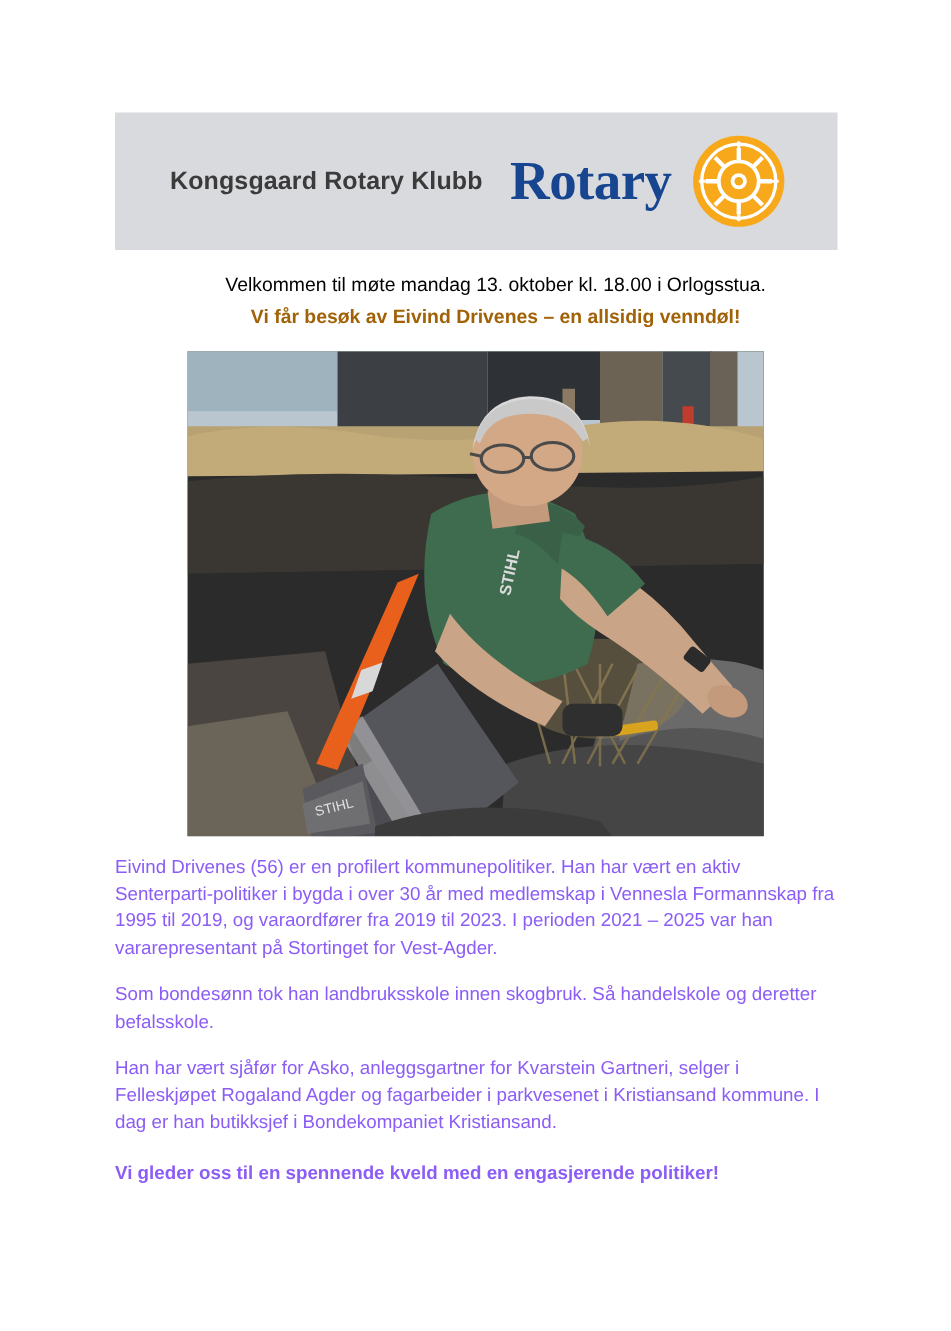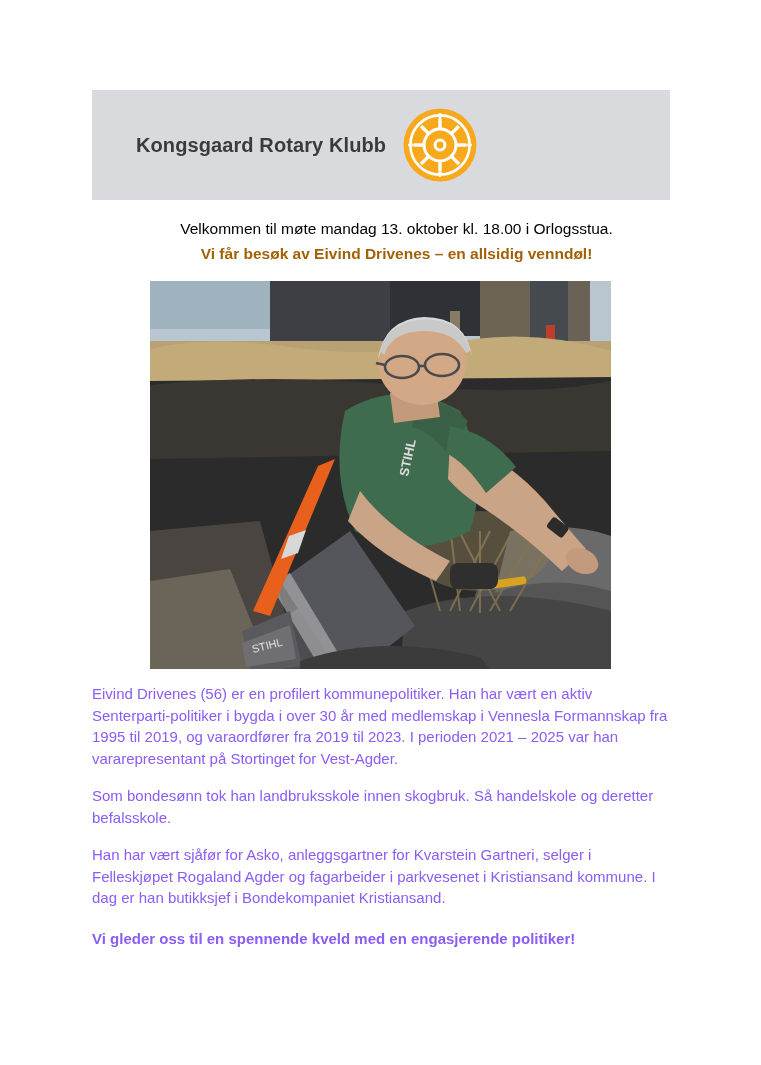--- a/index.html
+++ b/index.html
@@ -107,20 +107,21 @@
     margin-top: 19px;
   }
 </style>
 </head>
 <body>
 
 <div class="page">
 
   <div class="banner">
     <div class="banner-club">Kongsgaard Rotary Klubb</div>
+    <div class="banner-rotary-wordmark">Rotary</div>
     <span class="rotary-wheel">
       <svg viewBox="0 0 100 100" width="76" height="76" aria-hidden="true">
         <circle cx="50" cy="50" r="48" fill="#f7a81b"></circle>
         <circle cx="50" cy="50" r="39" fill="none" stroke="#ffffff" stroke-width="3.5"></circle>
         <circle cx="50" cy="50" r="21" fill="none" stroke="#ffffff" stroke-width="4"></circle>
         <circle cx="50" cy="50" r="8.5" fill="#ffffff"></circle>
         <circle cx="50" cy="50" r="4.5" fill="#f7a81b"></circle>
         <g stroke="#ffffff" stroke-width="4.5">
           <line x1="50" y1="29" x2="50" y2="15"></line>
           <line x1="50" y1="71" x2="50" y2="85"></line>

